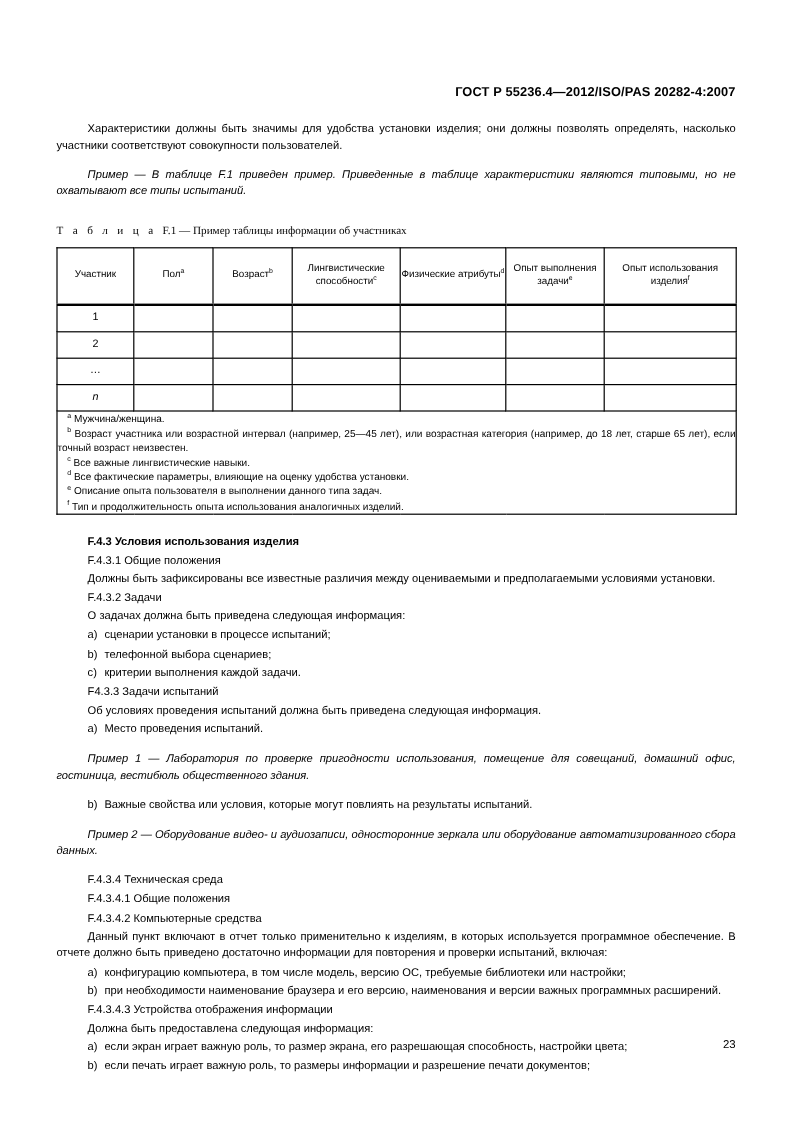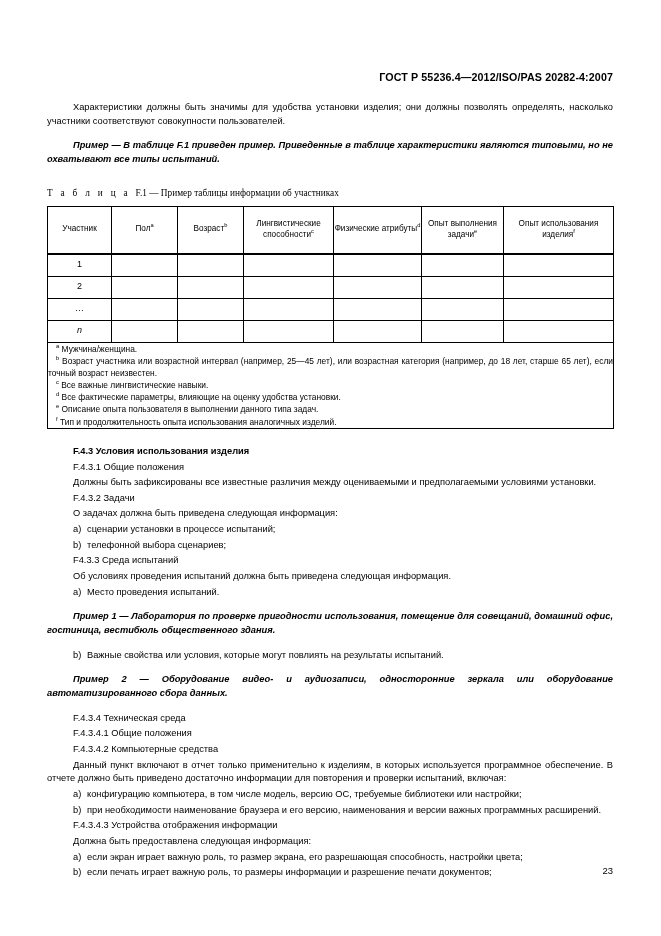--- a/index.html
+++ b/index.html
@@ -42,21 +42,21 @@
     margin-top: 10px;
     text-indent: 26px;
   }
   .para.first {
     margin-top: 17px;
   }
   .example {
     margin-top: 11px;
     text-indent: 26px;
     font-style: italic;
-    font-weight: bold;
+    font-weight: normal;
   }
   .clause-head {
     margin-top: 10px;
     text-indent: 26px;
     font-weight: bold;
   }
   .subclause {
     margin-top: 2px;
     text-indent: 26px;
   }
@@ -248,22 +248,23 @@
 
     <p class="clause-head" style="margin-top:16px;">F.4.3  Условия использования изделия</p>
 
     <p class="subclause">F.4.3.1  Общие положения</p>
     <p class="subclause">Должны быть зафиксированы все известные различия между оцениваемыми и предполагаемыми условиями установки.</p>
 
     <p class="subclause">F.4.3.2  Задачи</p>
     <p class="subclause">О задачах должна быть приведена следующая информация:</p>
     <p class="listitem"><span class="marker">a)</span><span>сценарии установки в процессе испытаний;</span></p>
     <p class="listitem"><span class="marker">b)</span><span>телефонной выбора сценариев;</span></p>
-
-    <p class="subclause">F4.3.3  Среда испытаний</p>
+    <p class="listitem"><span class="marker">c)</span><span>критерии выполнения каждой задачи.</span></p>
+
+    <p class="subclause">F4.3.3  Задачи испытаний</p>
     <p class="subclause">Об условиях проведения испытаний должна быть приведена следующая информация.</p>
     <p class="listitem"><span class="marker">a)</span><span>Место проведения испытаний.</span></p>
 
     <p class="example">Пример 1 — Лаборатория по проверке пригодности использования, помещение для совещаний, домашний офис, гостиница, вестибюль общественного здания.</p>
 
     <p class="listitem" style="margin-top:11px;"><span class="marker">b)</span><span>Важные свойства или условия, которые могут повлиять на результаты испытаний.</span></p>
 
     <p class="example">Пример 2 — Оборудование видео- и аудиозаписи, односторонние зеркала или оборудование автоматизированного сбора данных.</p>
 
     <p class="subclause" style="margin-top:11px;">F.4.3.4  Техническая среда</p>

